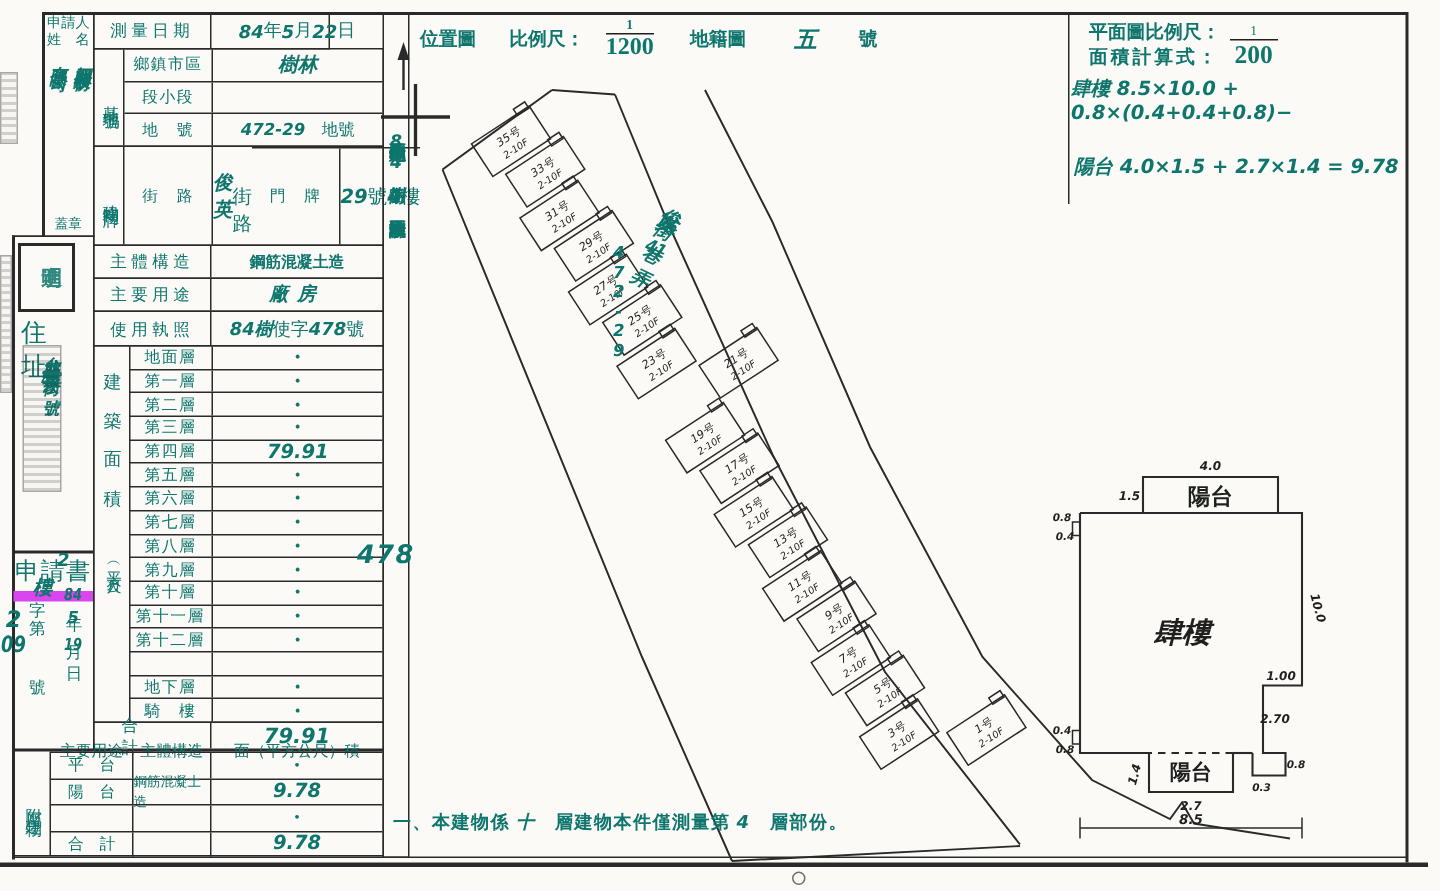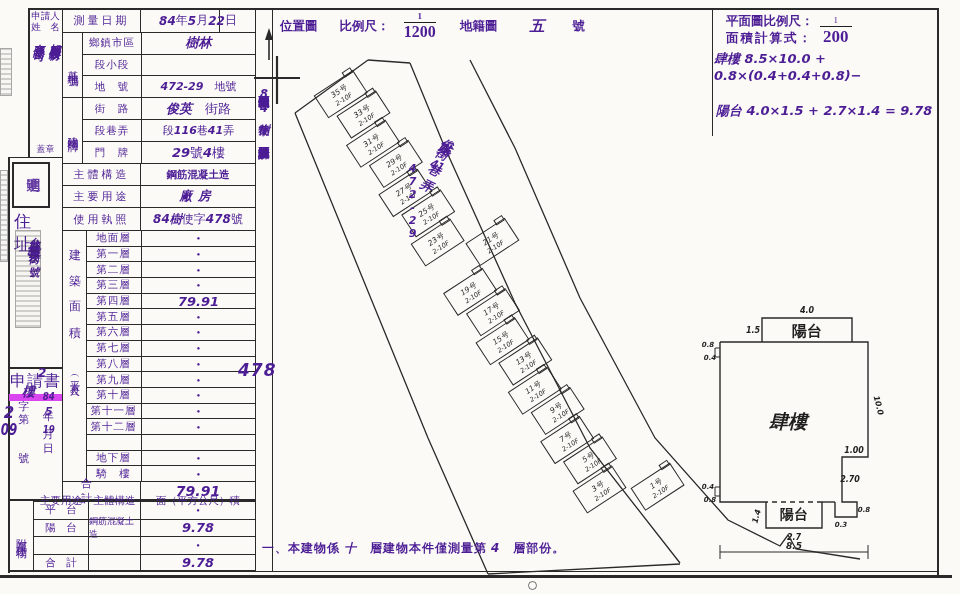--- a/index.html
+++ b/index.html
@@ -1,17 +1,17 @@
 <!DOCTYPE html>
 <html><head>
 <meta charset="utf-8">
 <style>
   html,body{margin:0;padding:0;background:#e8e8e4;}
   .page{position:relative;width:960px;height:594px;background:#fbfaf6;overflow:hidden;
-        font-family:"Liberation Serif",serif;color:#4c1d95;text-decoration:underline;}
+        font-family:"Liberation Serif",serif;color:#0f766e;text-decoration:underline;}
   .abs{position:absolute;}
   .bx{position:absolute;border:1px solid #2a2a2a;box-sizing:border-box;}
   .ln{position:absolute;background:#2a2a2a;}
   .hw{font-family:"DejaVu Sans",sans-serif;font-style:italic;font-weight:700;}
   .vtx{writing-mode:vertical-rl;text-orientation:upright;}
   .tcu{text-combine-upright:all;}
   .cell{position:absolute;display:flex;align-items:center;justify-content:center;box-sizing:border-box;}
   .lbl{font-size:11px;letter-spacing:3px;}
   .frow{display:flex;border-top:1px solid #2a2a2a;flex:1;min-height:0;}
   .frow:first-child{border-top:none;}
@@ -89,36 +89,26 @@
         <div class="fv">
             <span class="hw">472-29</span>
             <span>　地號</span>
           </div>
       </div>
     </div>
   </div>
 
   <div class="bx" style="left:62px;top:97px;width:194px;height:67px;">
     <div class="cell vtx" style="left:0;top:0;width:20px;height:65px;border-right:1px solid #2a2a2a;font-size:11px;letter-spacing:2px;">建物門牌</div>
-    <div class="abs" style="left:20px;top:0;width:172px;height:65px;display:flex;flex-direction:column;">
+    <div class="abs" style="left:20px;top:0;width:172px;height:65px;display:flex;flex-direction:row;">
       <div class="frow">
         <div class="fl" style="width:58px;">街　路</div>
         <div class="fv" style="font-size:13px;">
             <span class="hw">俊英</span>
             <span>　街路</span>
-          </div>
-      </div>
-      <div class="frow">
-        <div class="fl" style="width:58px;">段巷弄</div>
-        <div class="fv">
-            <span>段</span>
-            <span class="hw">116</span>
-            <span>巷</span>
-            <span class="hw">41</span>
-            <span>弄</span>
           </div>
       </div>
       <div class="frow">
         <div class="fl" style="width:58px;">門　牌</div>
         <div class="fv" style="font-size:13px;">
             <span class="hw">29</span>
             <span>號 </span>
             <span class="hw">4</span>
             <span>樓</span>
           </div>

